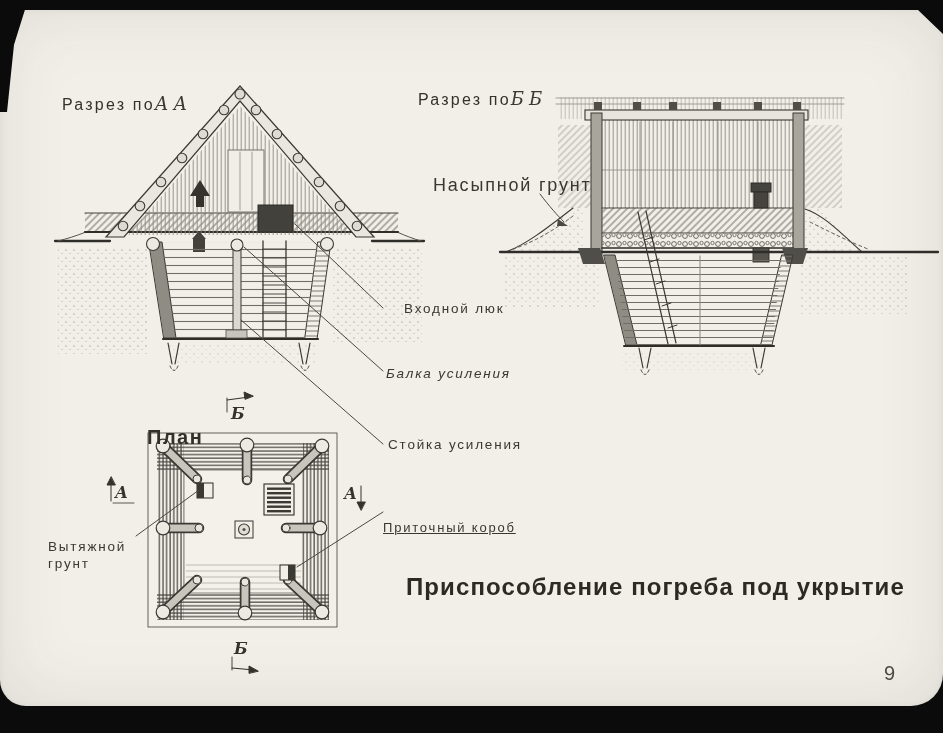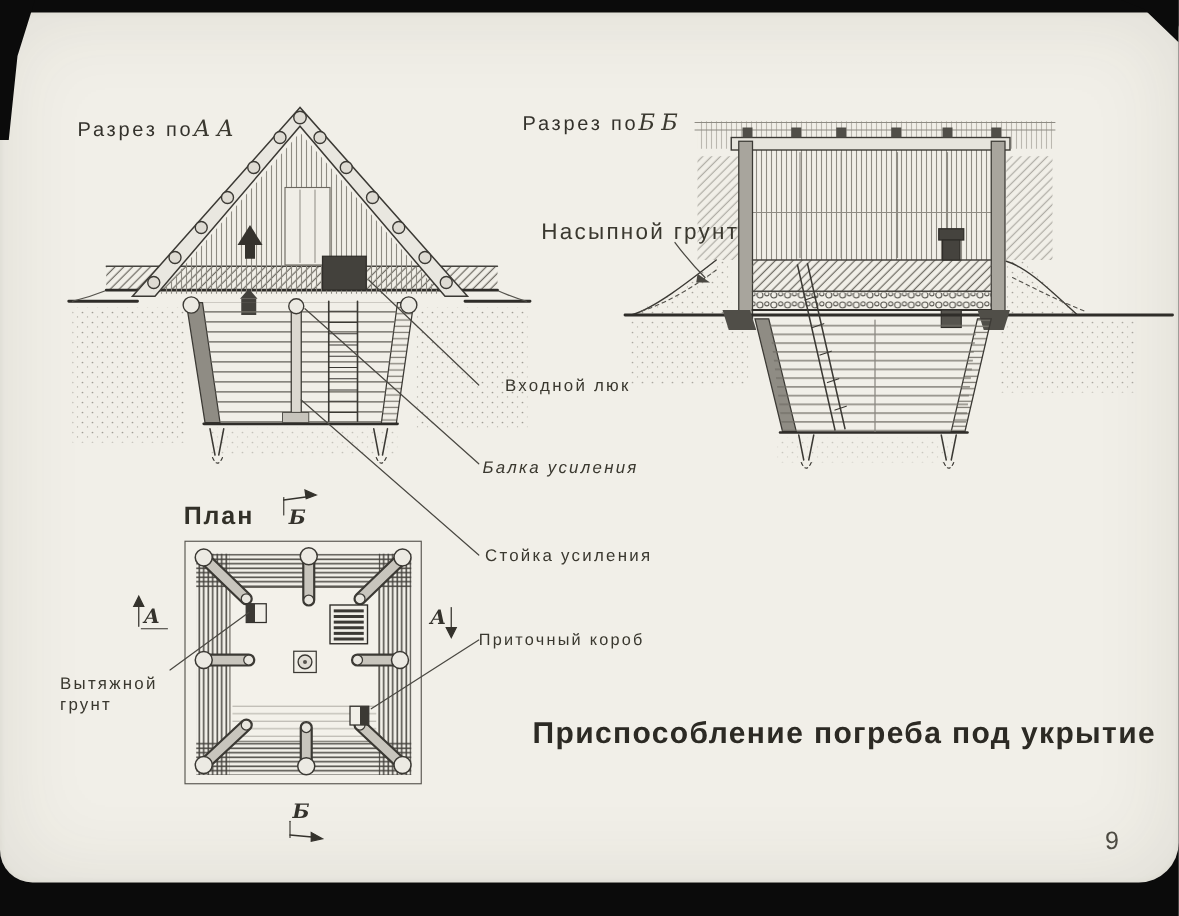--- a/index.html
+++ b/index.html
@@ -16,21 +16,21 @@
   }
   .wedge-tl{position:absolute;left:0;top:0;width:28px;height:112px;background:var(--film_border,#0b0b0b);
     clip-path:polygon(0 0,100% 0,50% 40%,25% 100%,0 100%);}
   .wedge-tr{position:absolute;right:0;top:0;width:46px;height:34px;background:var(--film_border,#0b0b0b);
     clip-path:polygon(0 0,100% 0,100% 100%,40% 22%);}
   svg.art{position:absolute;left:0;top:0;z-index:1;}
   .lbl{position:absolute;z-index:2;white-space:nowrap;color:var(--ink,#35332e);}
   .callout{font-size:13.5px;letter-spacing:1.8px;color:#3a382f;}
   .sec-title{font-size:16px;letter-spacing:2.2px;color:#34322c;}
   .sec-mark-it{font-family:"DejaVu Serif",serif;font-style:italic;font-size:18px;letter-spacing:5px;color:#3b3930;}
-  .plan-title{font-size:20px;font-weight:bold;letter-spacing:1.5px;color:#323028;}
+  .plan-title{font-size:20px;font-weight:bold;letter-spacing:1.5px;color:#323028;margin-top:24px;}
   .main-title{font-size:24px;font-weight:bold;letter-spacing:1.1px;color:#2c2a24;}
   .page-num{font-size:20px;color:#4c4a42;letter-spacing:1px;}
   .mark-letter{font-family:"DejaVu Serif",serif;font-style:italic;font-size:16px;font-weight:bold;color:#34322c;}
   .two-line{text-align:left;line-height:17px;}
 </style>
 </head>
 <body>
 
 <div class="paper"></div>
 <div class="wedge-tl"></div>
@@ -309,22 +309,22 @@
 <div class="lbl callout" style="left:386px;top:366px;font-style:italic;">Балка усиления</div>
 <div class="lbl callout" style="left:388px;top:437px;">Стойка усиления</div>
 
 <div class="lbl plan-title" style="left:147px;top:402px;">План</div>
 
 <div class="lbl callout two-line" style="left:48px;top:538px;width:104px;">
   <div>Вытяжной</div>
   <div>грунт</div>
 </div>
 
-<div class="lbl callout" style="left:383px;top:504px;font-size:13px;">Приточный короб</div>
-
-<div class="lbl main-title" style="left:406px;top:573px;margin-left:20px;">Приспособление погреба под укрытие</div>
+<div class="lbl callout" style="left:383px;top:520px;font-size:13px;text-decoration:underline;">Приточный короб</div>
+
+<div class="lbl main-title" style="left:406px;top:573px;">Приспособление погреба под укрытие</div>
 
 <div class="lbl page-num" style="left:884px;top:662px;">9</div>
 
 <div class="lbl mark-letter" style="left:231px;top:404px;">Б</div>
 <div class="lbl mark-letter" style="left:234px;top:639px;">Б</div>
 <div class="lbl mark-letter" style="left:115px;top:483px;">А</div>
 <div class="lbl mark-letter" style="left:344px;top:484px;">А</div>
 
 </body></html>

